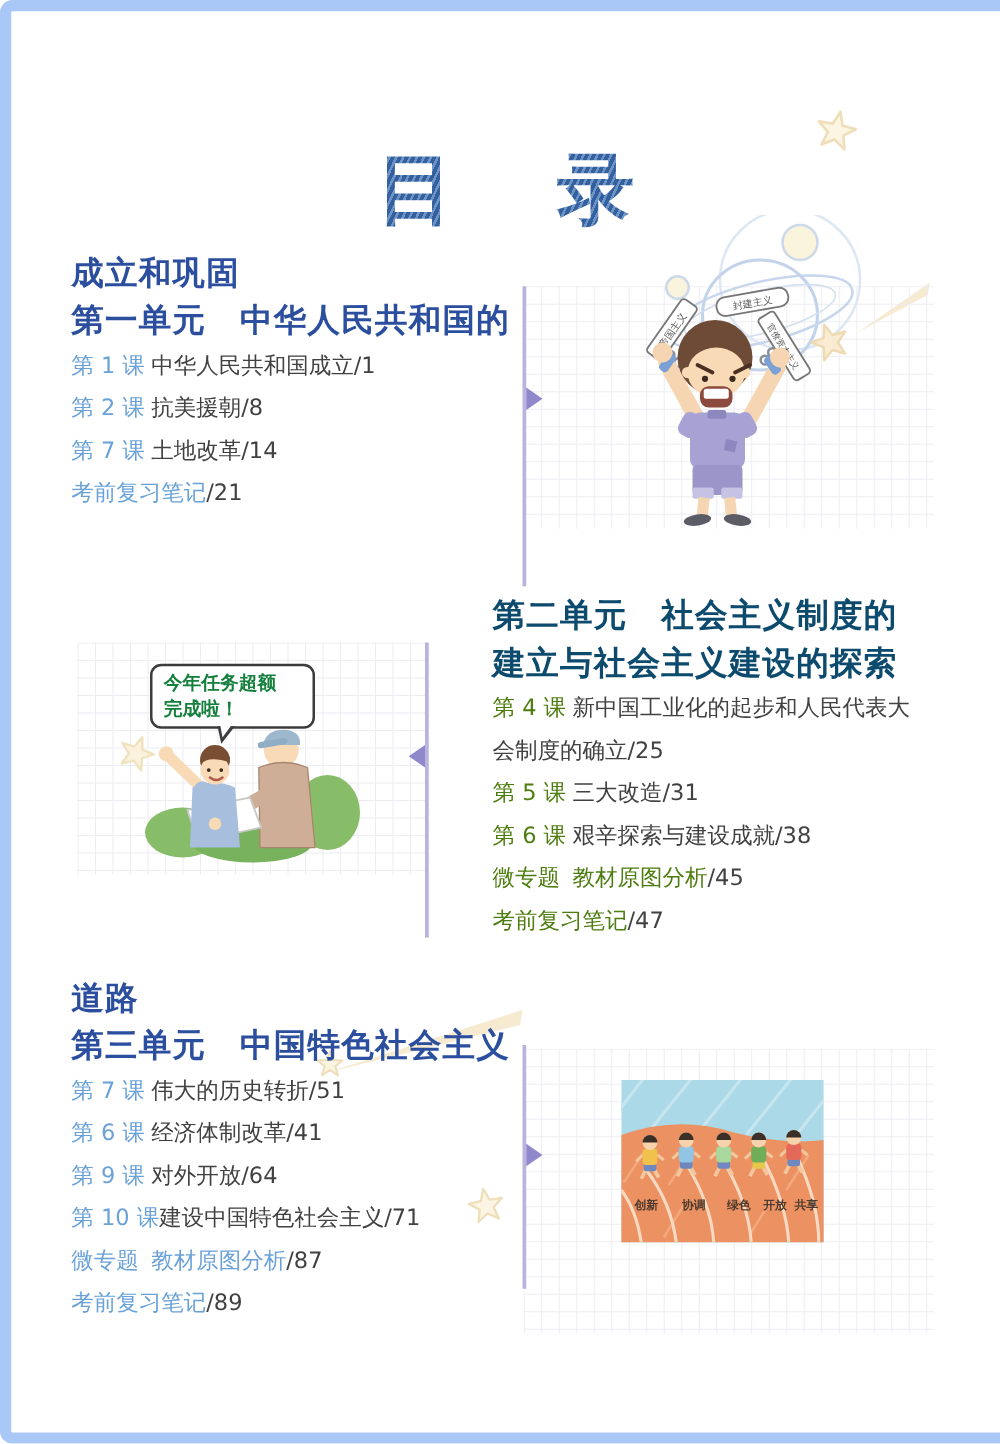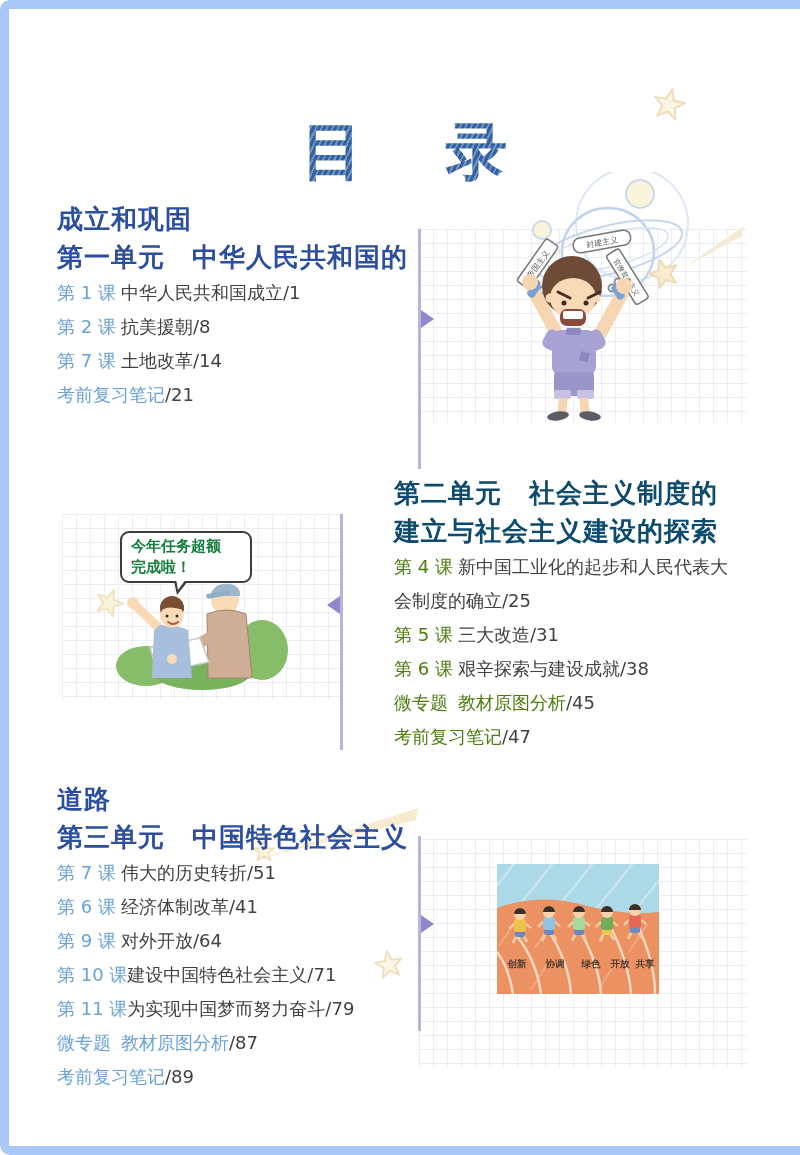--- a/index.html
+++ b/index.html
@@ -199,21 +199,20 @@
   </svg>
 
   <section class="unit unit-blue" style="left:57px;top:780px;width:366px;">
     <div class="h-line">道路</div>
     <div class="h-line">第三单元　中国特色社会主义</div>
     <div class="rows">
       <div class="row"><span class="row-label">第 7 课</span><span class="row-title">伟大的历史转折</span><span class="row-page">/51</span></div>
       <div class="row"><span class="row-label">第 6 课</span><span class="row-title">经济体制改革</span><span class="row-page">/41</span></div>
       <div class="row"><span class="row-label">第 9 课</span><span class="row-title">对外开放</span><span class="row-page">/64</span></div>
       <div class="row"><span class="row-label">第 10 课</span><span class="row-title">建设中国特色社会主义</span><span class="row-page">/71</span></div>
-      <div class="row"><span class="row-label">第 11 课</span><span class="row-title">为实现中国梦而努力奋斗</span><span class="row-page">/79</span></div>
       <div class="row"><span class="row-label">微专题</span><span class="row-title colored">教材原图分析</span><span class="row-page">/87</span></div>
       <div class="row"><span class="row-title colored">考前复习笔记</span><span class="row-page">/89</span></div>
     </div>
   </section>
 
   <div class="panel" style="left:419px;top:839px;width:328px;height:228px;"></div>
   <div class="vline" style="left:418px;top:836px;height:195px;"></div>
   <div class="tri-right" style="left:421px;top:915px;"></div>
 
   <svg class="abs" style="left:497px;top:864px;z-index:2;" width="162" height="130" viewBox="0 0 162 130">

